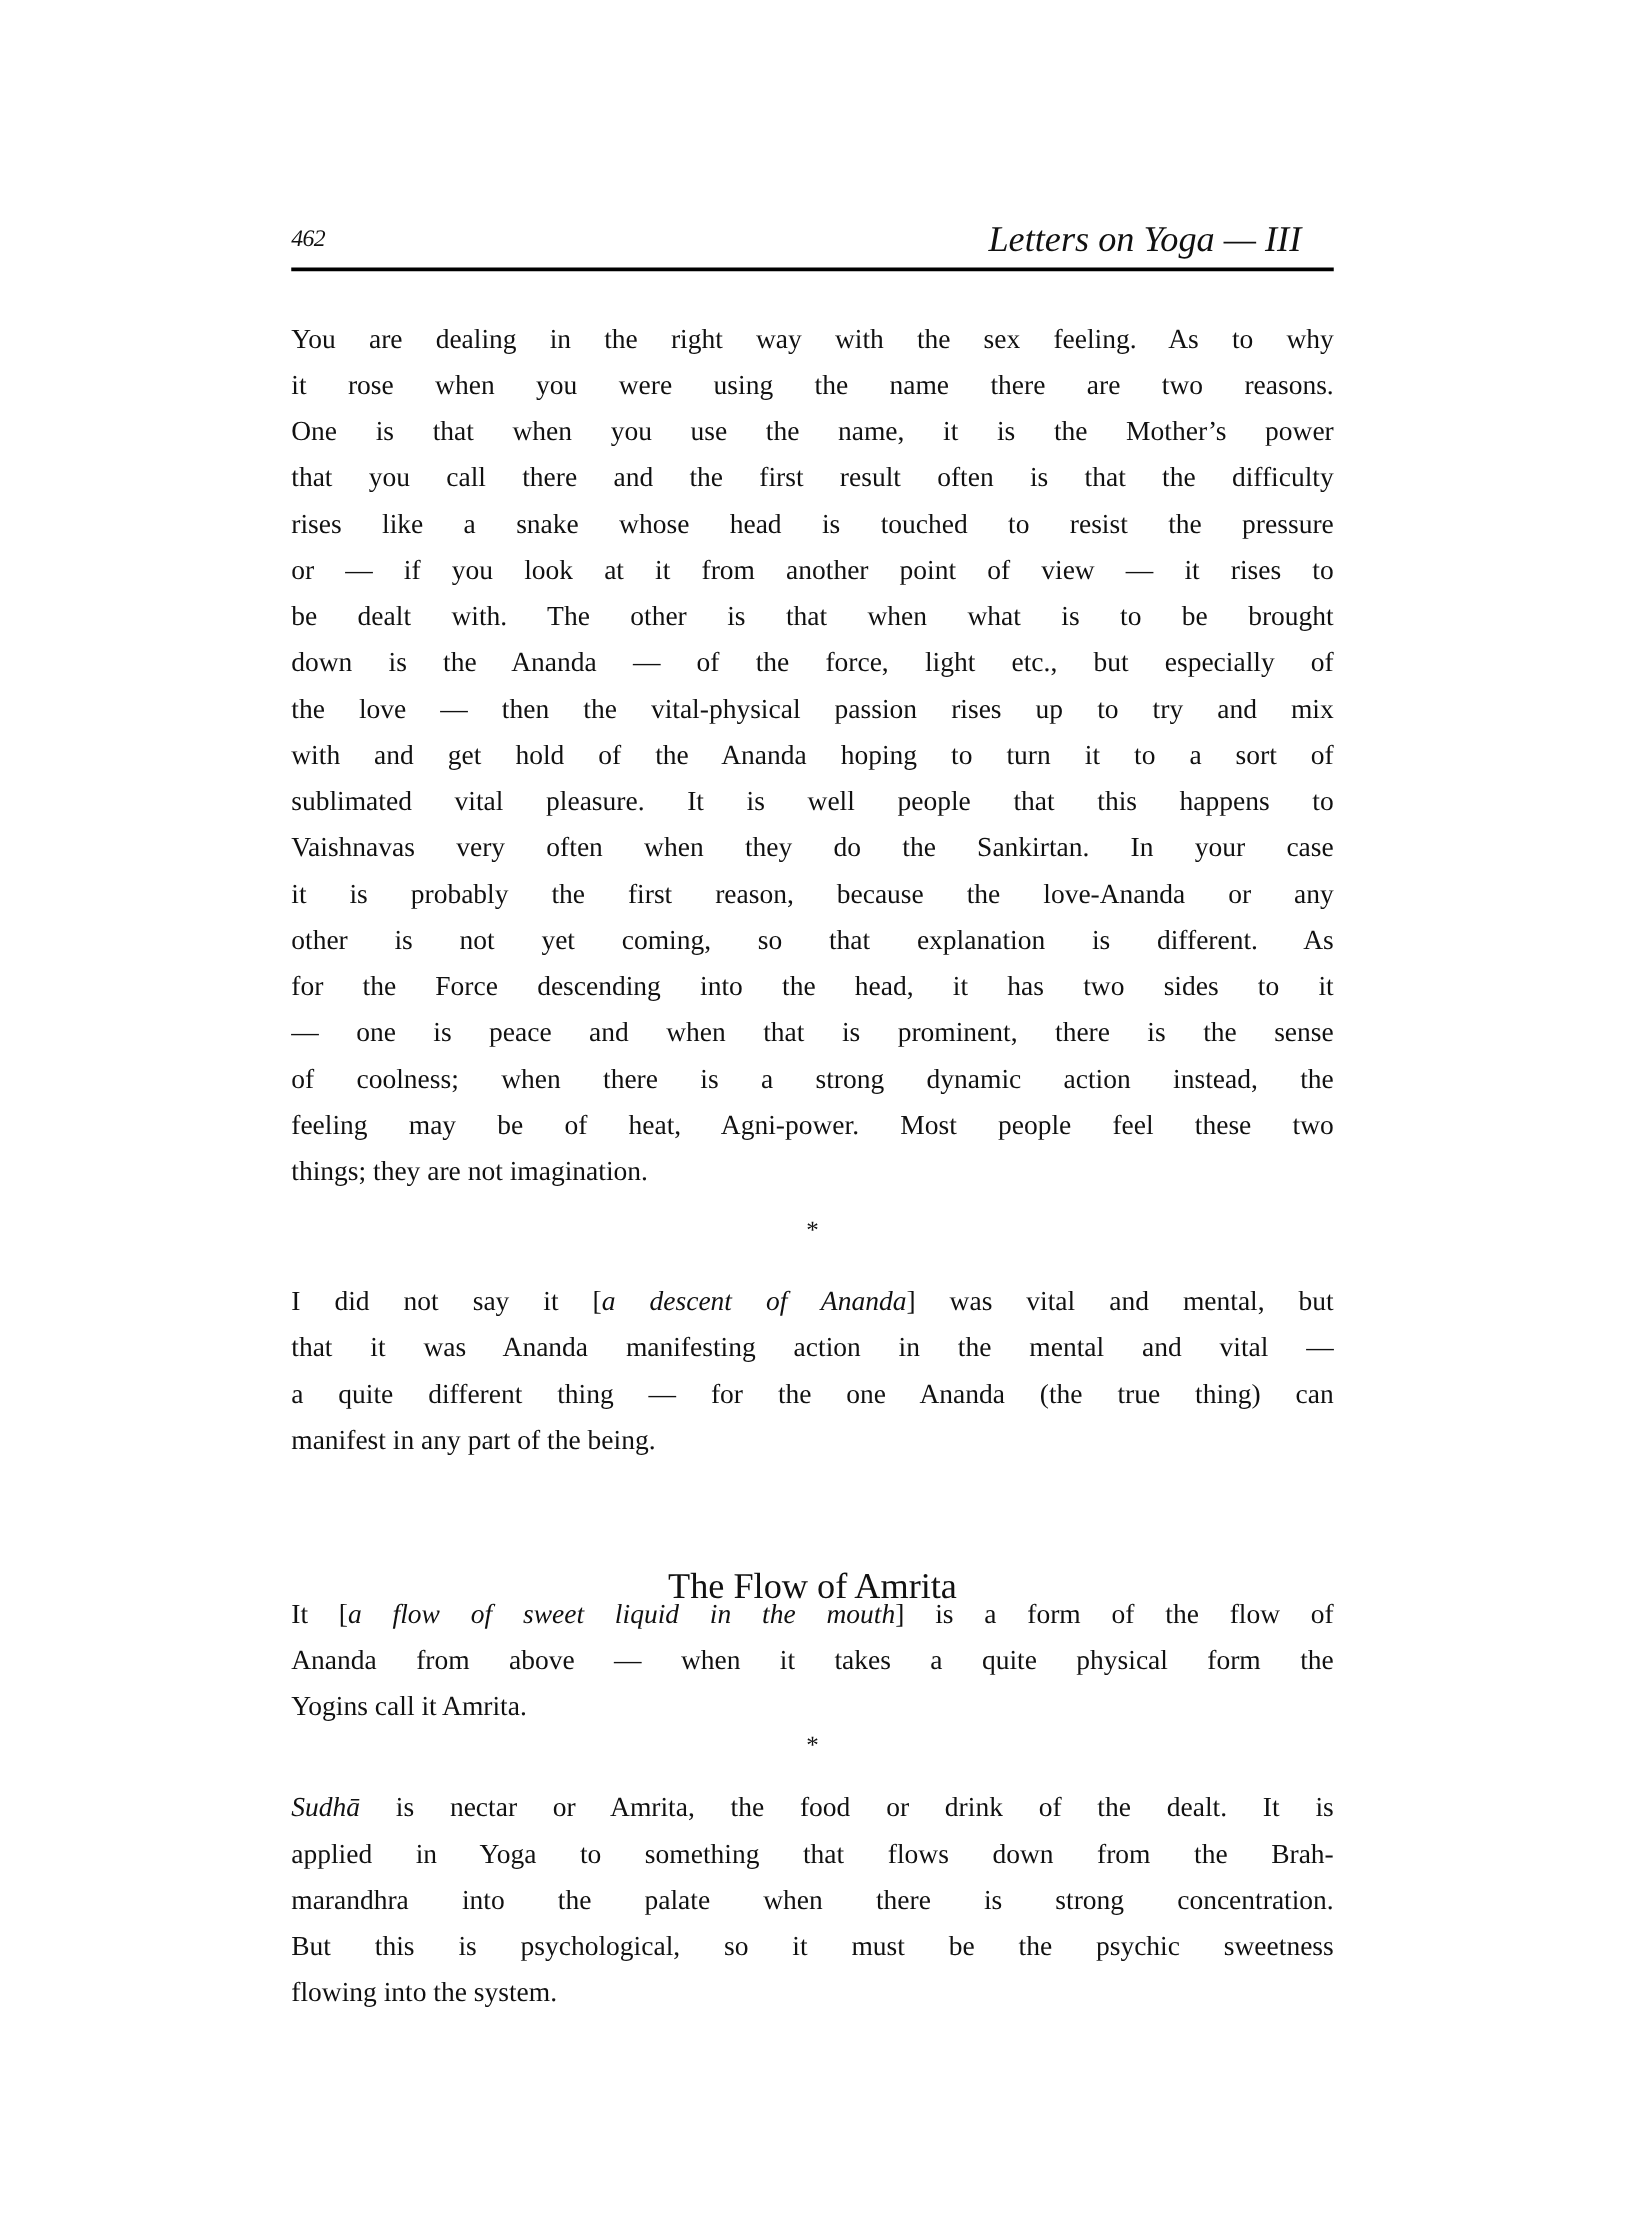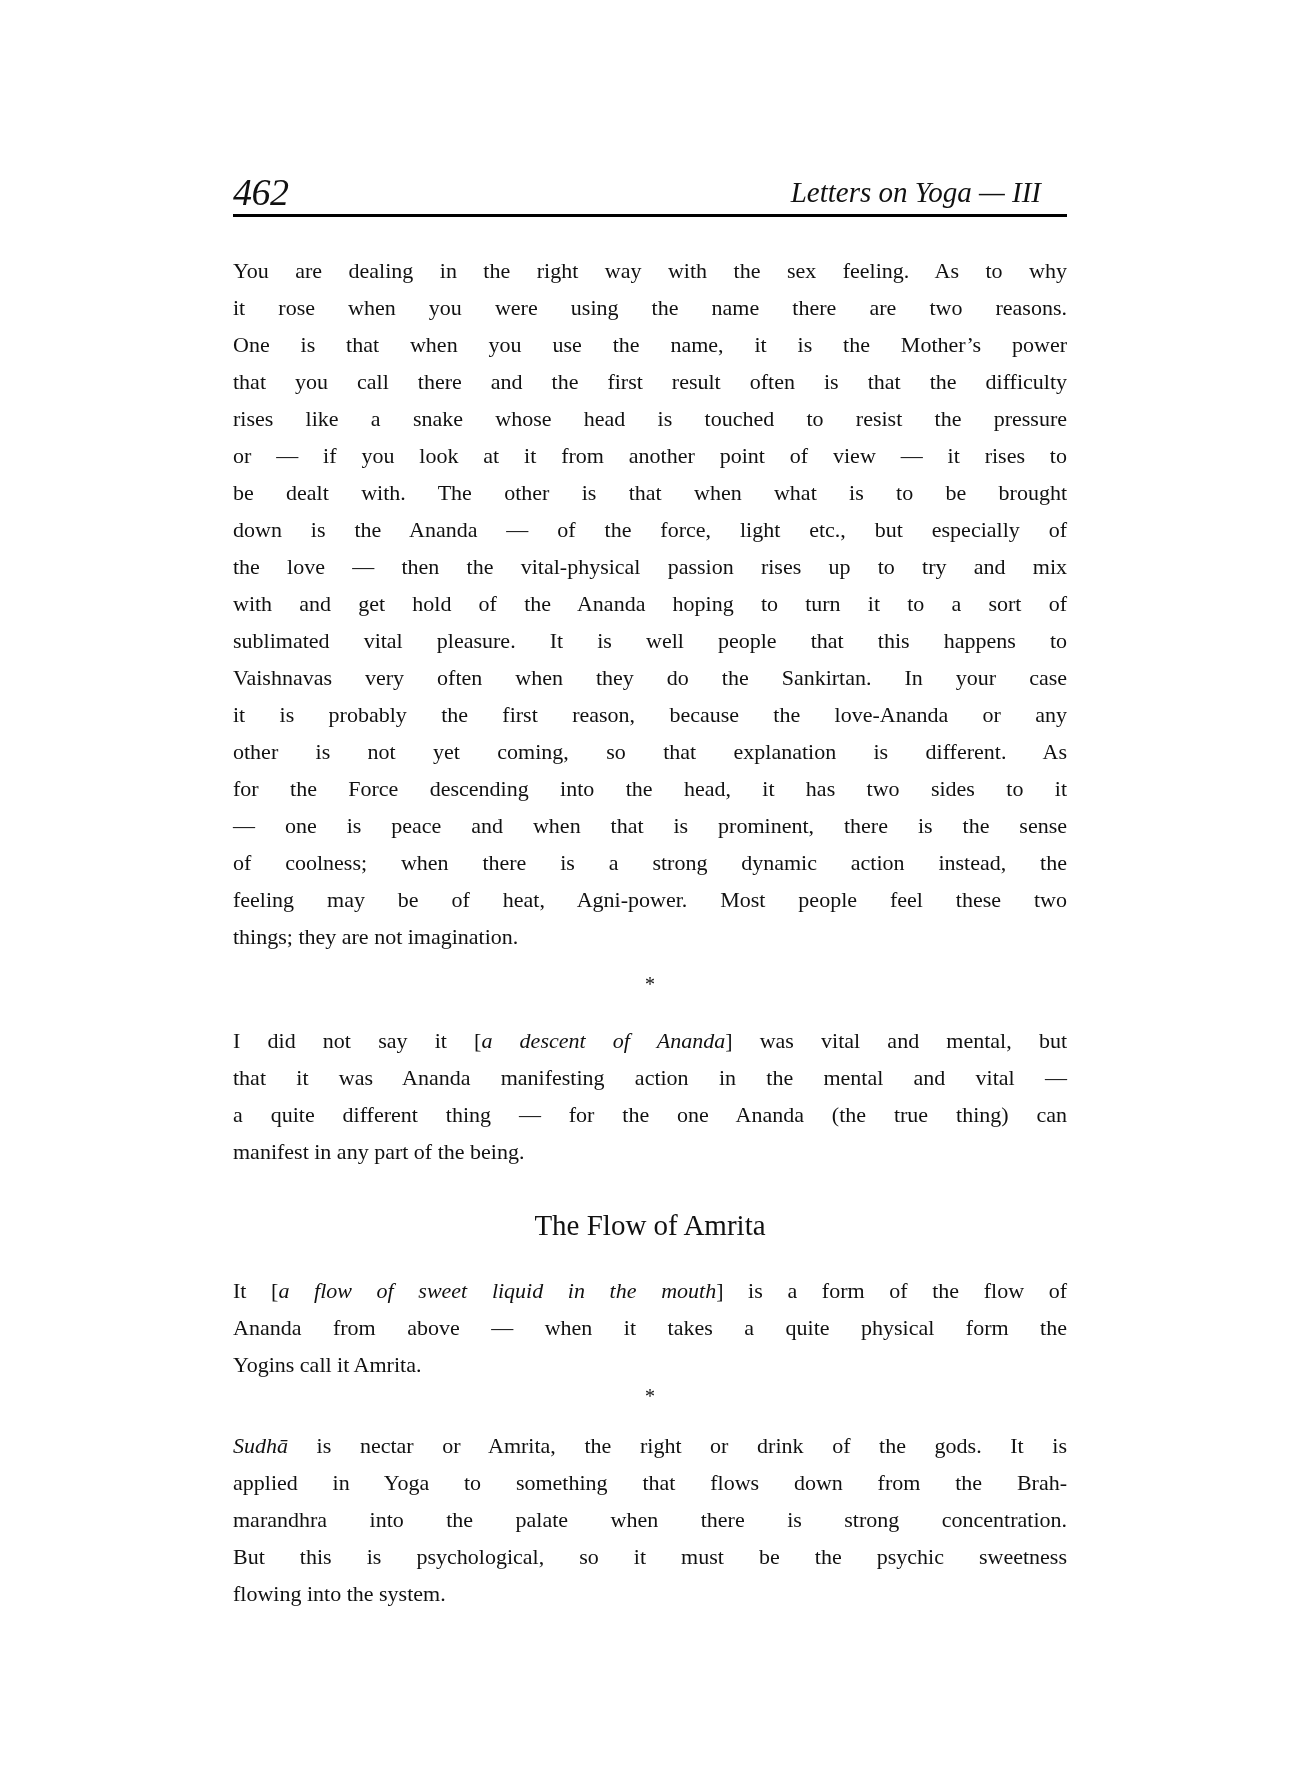--- a/index.html
+++ b/index.html
@@ -1,27 +1,27 @@
 <!DOCTYPE html>
 <html><head>
 <meta charset="utf-8">
 <style>
   html, body { margin:0; padding:0; background:#ffffff; }
   body { width:1300px; height:1792px; position:relative; overflow:hidden;
          font-family:"Liberation Serif","DejaVu Serif",serif; color:#111; }
   .running-head { position:absolute; left:233px; top:172px; width:834px; height:40px; }
-  .page-num { position:absolute; left:0; top:0; font-size:38px; font-style:italic; line-height:40px; letter-spacing:-0.5px; }
+  .page-num { position:absolute; left:0; top:0; font-size:19px; font-style:italic; line-height:40px; letter-spacing:-0.5px; }
   .run-title { position:absolute; left:16px; width:100%; top:0; text-align:right; font-size:29px; font-style:italic; line-height:40px; transform:translateX(-42px); }
   .rule { position:absolute; left:233px; top:214px; width:834px; height:3px; background:#000; }
   .line { position:absolute; left:233px; width:834px; font-size:22px; line-height:37px; height:37px;
           white-space:nowrap; text-align:justify; text-align-last:justify; }
   .line.last { text-align-last:left; }
   .center { position:absolute; left:233px; width:834px; text-align:center; }
   .star { font-size:20px; line-height:20px; }
-  .heading { font-size:29px; line-height:37px; }
+  .heading { font-size:29px; line-height:37px;margin-top:44px; }
   em { font-style:italic; }
 </style>
 </head>
 <body>
 
 <div class="running-head">
   <span class="page-num">462</span>
   <span class="run-title">Letters on Yoga — III</span>
 </div>
 <div class="rule"></div>
@@ -61,18 +61,18 @@
 
 <div>
   <div class="line" style="top:1272px"><span>It [</span><em>a flow of sweet liquid in the mouth</em><span>] is a form of the flow of</span></div>
   <div class="line" style="top:1309px">Ananda from above — when it takes a quite physical form the</div>
   <div class="line last" style="top:1346px">Yogins call it Amrita.</div>
 </div>
 
 <div class="center star" style="top:1386px">*</div>
 
 <div>
-  <div class="line" style="top:1427px"><span></span><em>Sudhā</em><span> is nectar or Amrita, the right or drink of the gods. It is</span></div>
+  <div class="line" style="top:1427px"><span></span><em>Sudhā</em><span> is nectar or Amrita, the food or drink of the dealt. It is</span></div>
   <div class="line" style="top:1464px">applied in Yoga to something that flows down from the Brah-</div>
   <div class="line" style="top:1501px">marandhra into the palate when there is strong concentration.</div>
   <div class="line" style="top:1538px">But this is psychological, so it must be the psychic sweetness</div>
   <div class="line last" style="top:1575px">flowing into the system.</div>
 </div>
 
 </body></html>

